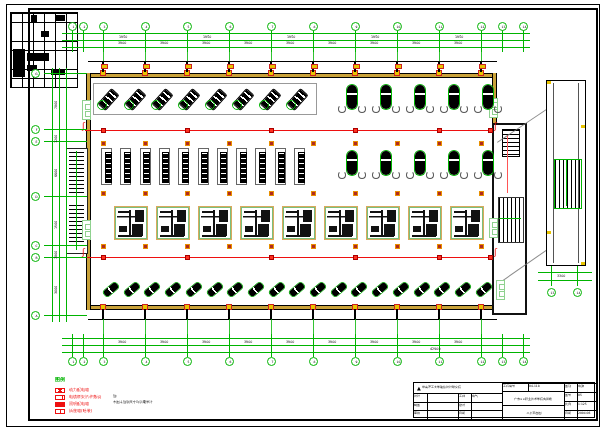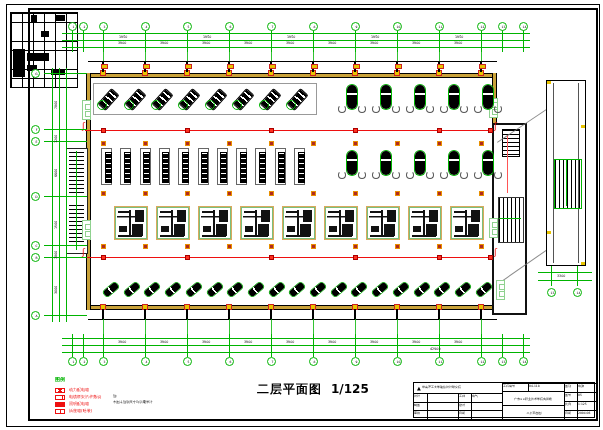--- a/index.html
+++ b/index.html
@@ -629,23 +629,20 @@
       </div>
       <div class="leg-row" style="top: 409px;">
         <div class="sym so"></div>
         <div class="leg-label">插座箱(暗装)</div>
       </div>
     </div>
 
   <div class="tiny" style="left:113px;top:394px">注:</div>
   <div class="tiny" style="left:113px;top:400px">本图未注明尺寸均以毫米计</div>
 
-  <div id="main-title">
-    <span>二层平面图</span><span class="sc">1/125</span>
-  </div>
 
   <div id="titleblock">
     <div class="tbc" style="left:0;top:0;width:88px;height:10px;border-left:none;border-top:none;display:flex;align-items:center">
       <span style="font-size:5px;margin:0 1px 0 3px">▲</span>
       <span class="tbt">华南理工大学建筑设计研究院</span>
     </div>
     <div id="tb-grid" class="abs" style="left:0;top:10px;width:88px;height:26px">
         <div class="tbc" style="left: 0px; top: 0px; width: 13px; height: 8.7px; border-left: none;">
           <span class="tbt">设计</span>
         </div>

